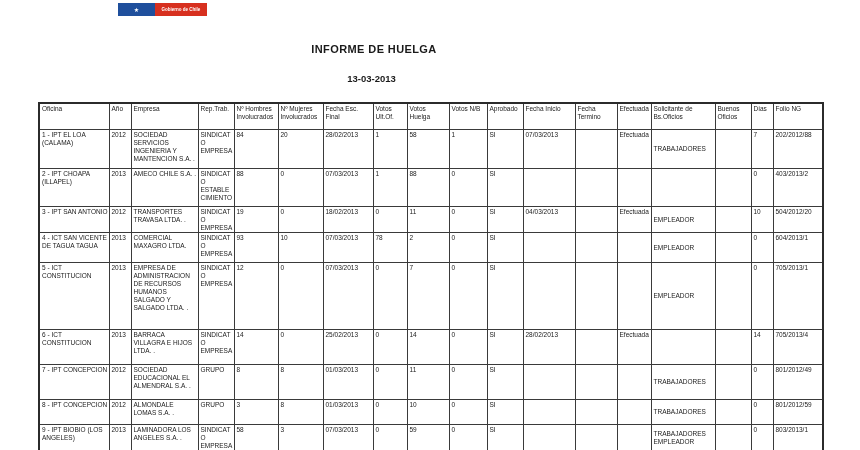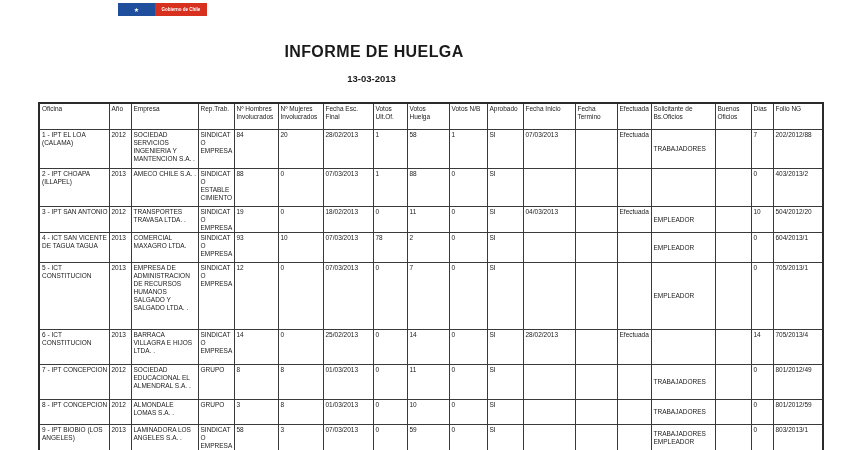--- a/index.html
+++ b/index.html
@@ -22,21 +22,21 @@
   }
   .logo-red {
     width: 52px; height: 13px;
     display: flex; align-items: center; justify-content: center;
     color: #ffffff; font-size: 4.5px; font-weight: bold;
     white-space: nowrap; overflow: hidden;
   }
   .report-title {
     position: absolute; top: 43px; left: 0; width: 748px;
     text-align: center;
-    font-size: 16px; font-weight: bold; letter-spacing: 0.4px;
+    font-size: 11px; font-weight: bold; letter-spacing: 0.4px;
   }
   .report-date {
     position: absolute; top: 73px; left: 0; width: 743px;
     text-align: center;
     font-size: 9.5px; font-weight: bold;
   }
   table.report {
     position: absolute; left: 38px; top: 102px;
     width: 784px;
     table-layout: fixed;

